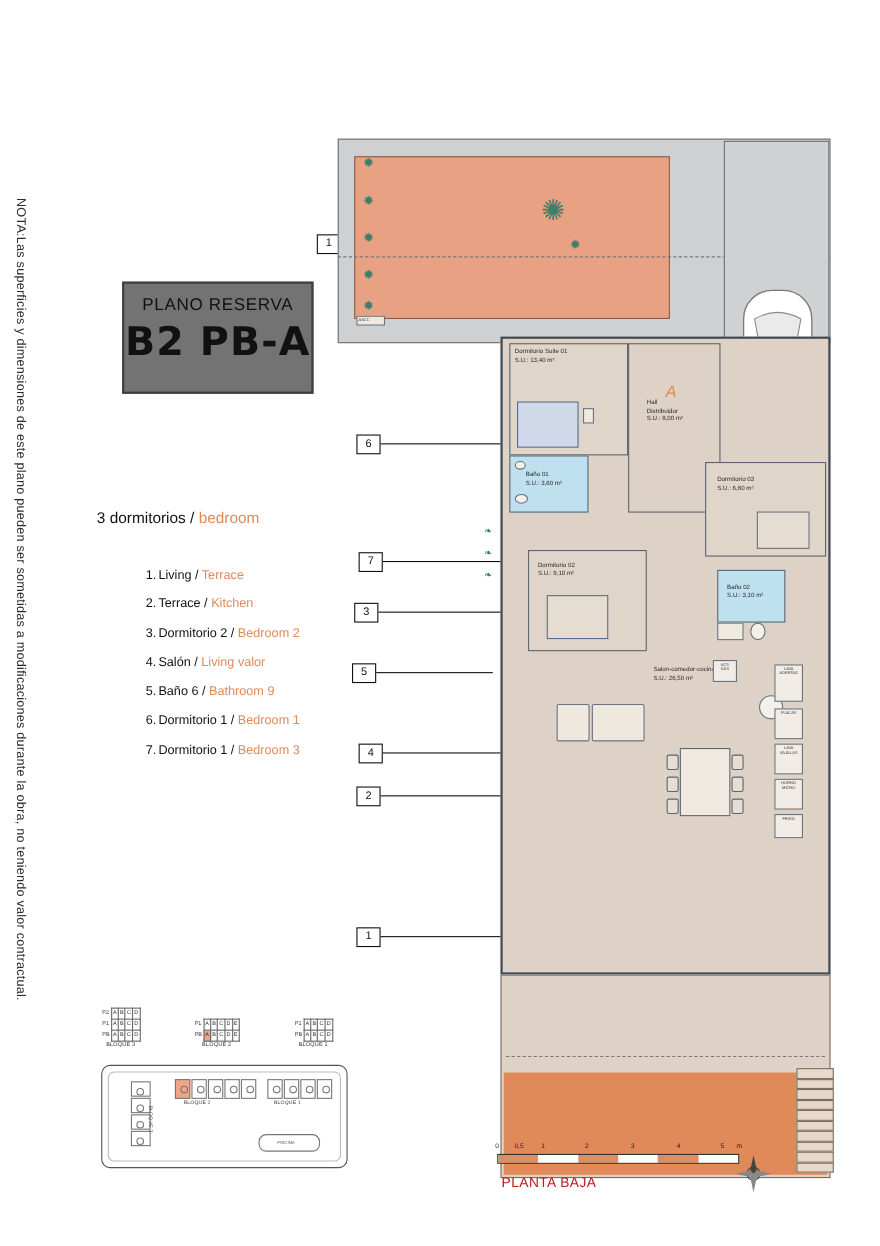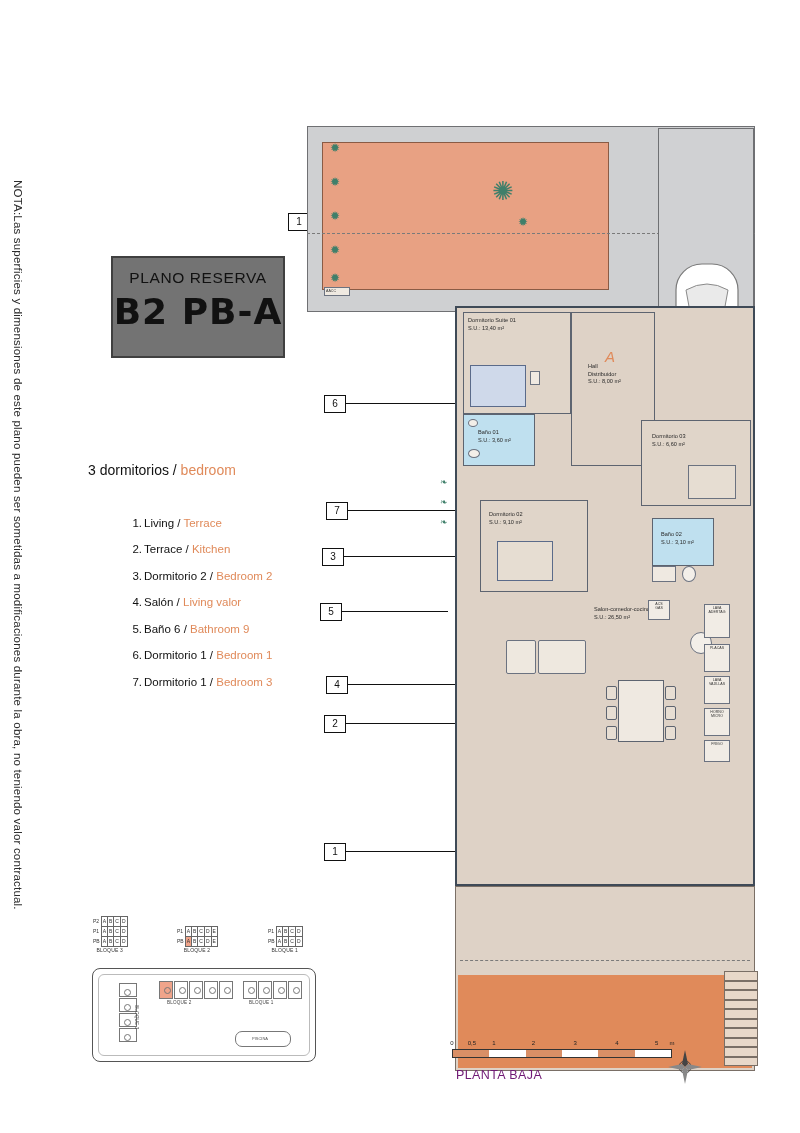--- a/index.html
+++ b/index.html
@@ -130,21 +130,21 @@
   .stairs div{height:9.5px;border:.7px solid #7a6f66;background:#e8d8c9;}
 
   
   .scalewrap{position:absolute;left:452px;top:1040px;width:220px;}
   .scalebar{position:relative;height:7px;display:flex;border:.8px solid #333;}
   .scalebar i{flex:1;display:block;}
   .sb-d{background:#d98f66;}
   .sb-l{background:#fff;}
   .scaleticks{position:relative;height:9px;font-size:6px;color:#222;}
   .scaleticks span{position:absolute;top:0;transform:translateX(-50%);}
-  .plantabaja{position:absolute;left:456px;top:1068px;font-size:12.5px;letter-spacing:.4px;color:#701a75;}
+  .plantabaja{position:absolute;left:456px;top:1068px;font-size:12.5px;letter-spacing:.4px;color:#b91c1c;}
 
   .compass{position:absolute;left:668px;top:1050px;width:34px;height:34px;}
 </style>
 </head>
 <body>
 
 <div class="sheet">
 
   <div class="vnote">NOTA:Las superficies y dimensiones de este plano pueden ser sometidas a modificaciones durante la obra, no teniendo valor contractual.</div>
 

